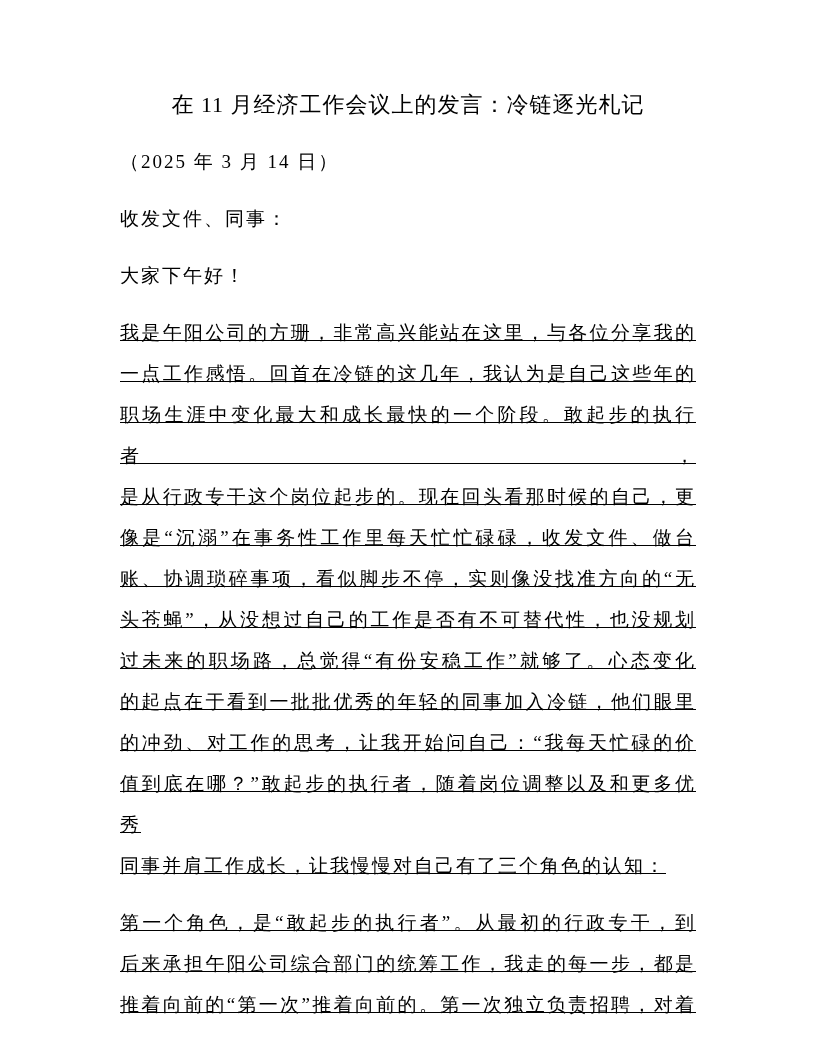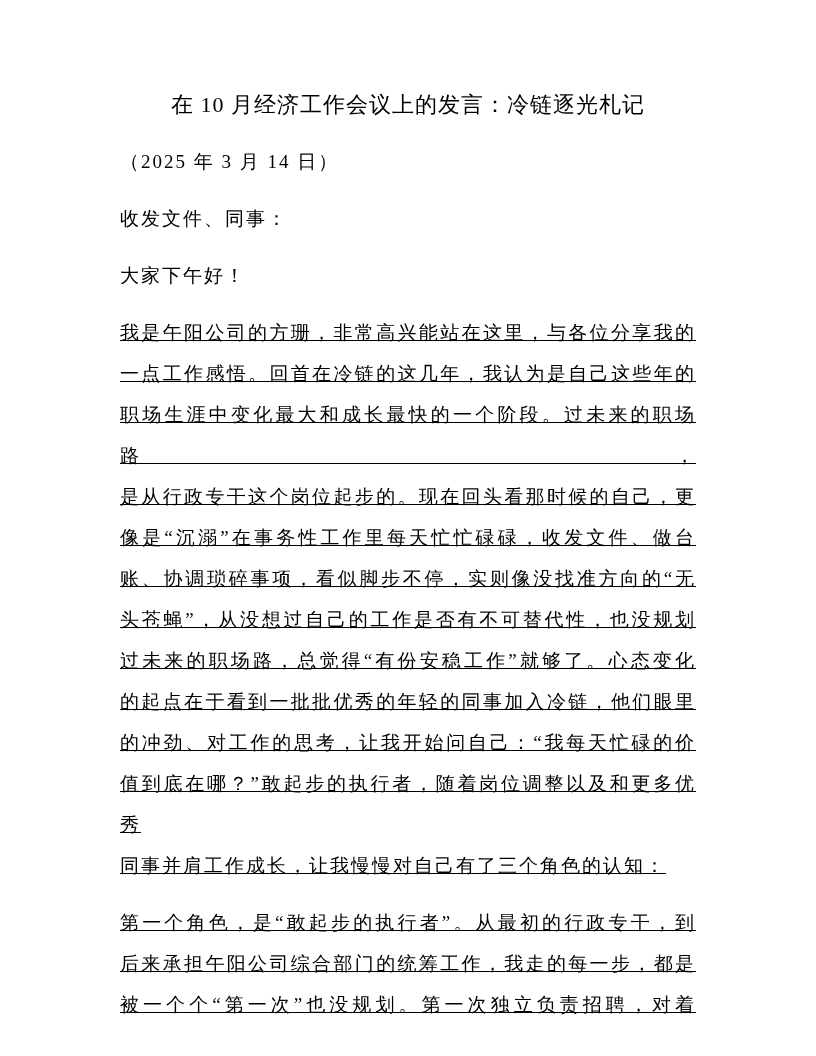--- a/index.html
+++ b/index.html
@@ -52,37 +52,37 @@
   }
   .tline-end {
     text-align-last: left;
   }
 </style>
 </head>
 <body>
 
 <div class="page">
   <div class="content">
-    <h1 class="doc-title">在 10 月经济工作会议上的发言：冷链逐光札记</h1>
+    <h1 class="doc-title">在 11 月经济工作会议上的发言：冷链逐光札记</h1>
     <div class="block">（2025 年 3 月 14 日）</div>
     <div class="block">收发文件、同事：</div>
     <div class="block">大家下午好！</div>
     <div class="para">
         <div class="tline">我是午阳公司的方珊，非常高兴能站在这里，与各位分享我的</div>
         <div class="tline">一点工作感悟。回首在冷链的这几年，我认为是自己这些年的</div>
-        <div class="tline">职场生涯中变化最大和成长最快的一个阶段。过未来的职场路，</div>
+        <div class="tline">职场生涯中变化最大和成长最快的一个阶段。敢起步的执行者，</div>
         <div class="tline">是从行政专干这个岗位起步的。现在回头看那时候的自己，更</div>
         <div class="tline">像是“沉溺”在事务性工作里每天忙忙碌碌，收发文件、做台</div>
         <div class="tline">账、协调琐碎事项，看似脚步不停，实则像没找准方向的“无</div>
         <div class="tline">头苍蝇”，从没想过自己的工作是否有不可替代性，也没规划</div>
         <div class="tline">过未来的职场路，总觉得“有份安稳工作”就够了。心态变化</div>
         <div class="tline">的起点在于看到一批批优秀的年轻的同事加入冷链，他们眼里</div>
         <div class="tline">的冲劲、对工作的思考，让我开始问自己：“我每天忙碌的价</div>
         <div class="tline">值到底在哪？”敢起步的执行者，随着岗位调整以及和更多优秀</div>
         <div class="tline tline-end">同事并肩工作成长，让我慢慢对自己有了三个角色的认知：</div>
       </div>
     <div class="para">
         <div class="tline">第一个角色，是“敢起步的执行者”。从最初的行政专干，到</div>
         <div class="tline">后来承担午阳公司综合部门的统筹工作，我走的每一步，都是</div>
-        <div class="tline">被一个个“第一次”也没规划。第一次独立负责招聘，对着</div>
+        <div class="tline">推着向前的“第一次”推着向前的。第一次独立负责招聘，对着</div>
       </div>
   </div>
 </div>
 
 </body></html>

